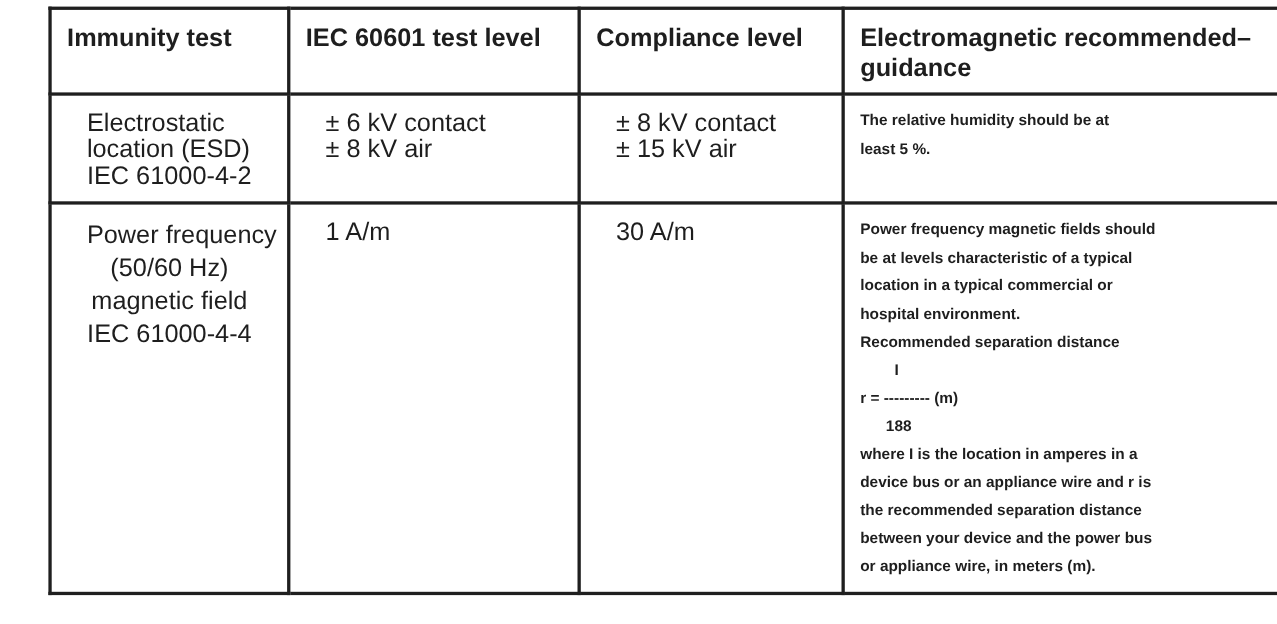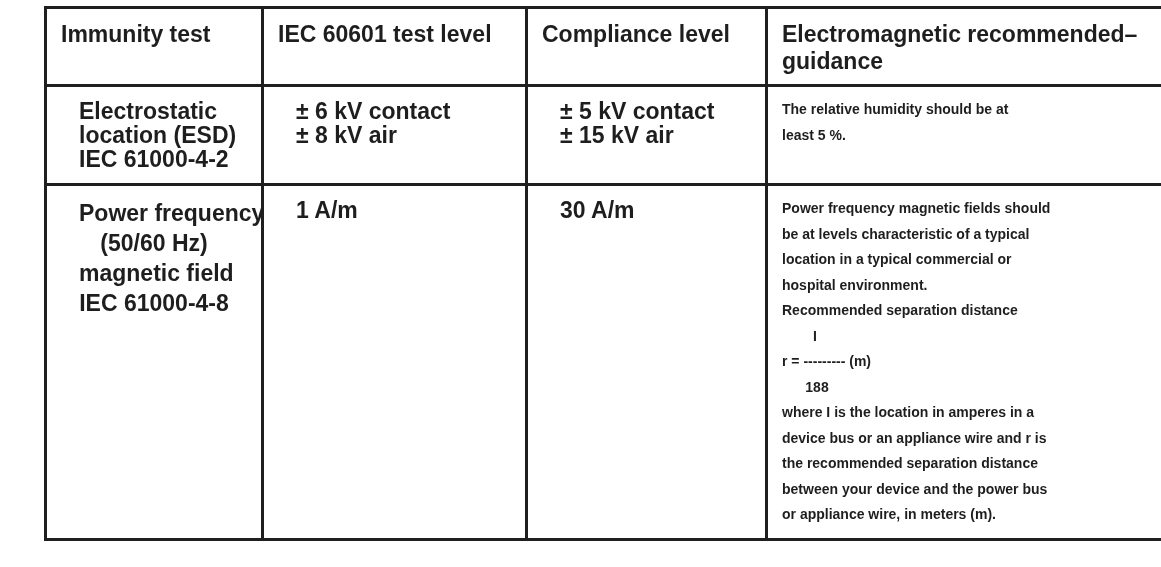--- a/index.html
+++ b/index.html
@@ -19,21 +19,21 @@
       text-align: left;
       padding: 0;
     }
     .tbl th {
       font-weight: bold;
       font-size: 23px;
       line-height: 27px;
       padding: 12px 14px 8px 14px;
       height: 55px;
     }
-    .tbl td.c { font-size: 23px; line-height: 24px; padding: 12px 32px; font-weight: bold; }
+    .tbl td.c { font-size: 23px; line-height: 24px; padding: 12px 32px; }
     .tbl td.g { font-size: 14px; line-height: 25.5px; padding: 10px 14px; font-weight: bold; }
     .tbl tr.r1 td { height: 72px; }
     .line { display: block; white-space: nowrap; }
     .formula { display: block; white-space: pre; }
   </style>
 </head>
 <body>
 
 <table class="tbl">
   <colgroup>
@@ -57,35 +57,35 @@
     <td class="c">
       <span class="line">Electrostatic</span>
       <span class="line">location (ESD)</span>
       <span class="line">IEC 61000-4-2</span>
     </td>
     <td class="c">
       <span class="line">± 6 kV contact</span>
       <span class="line">± 8 kV air</span>
     </td>
     <td class="c">
-      <span class="line">± 5 kV contact</span>
+      <span class="line">± 8 kV contact</span>
       <span class="line">± 15 kV air</span>
     </td>
     <td class="g">
       <span class="line">The relative humidity should be at</span>
       <span class="line">least 5 %.</span>
     </td>
   </tr>
 
   <tr>
     <td class="c" style="line-height:30px;text-align:center;">
       <span class="line">Power frequency</span>
       <span class="line">(50/60 Hz)</span>
       <span class="line">magnetic field</span>
-      <span class="line">IEC 61000-4-8</span>
+      <span class="line">IEC 61000-4-4</span>
     </td>
     <td class="c">
       <span class="line">1 A/m</span>
     </td>
     <td class="c">
       <span class="line">30 A/m</span>
     </td>
     <td class="g">
       <span class="line">Power frequency magnetic fields should</span>
       <span class="line">be at levels characteristic of a typical</span>

